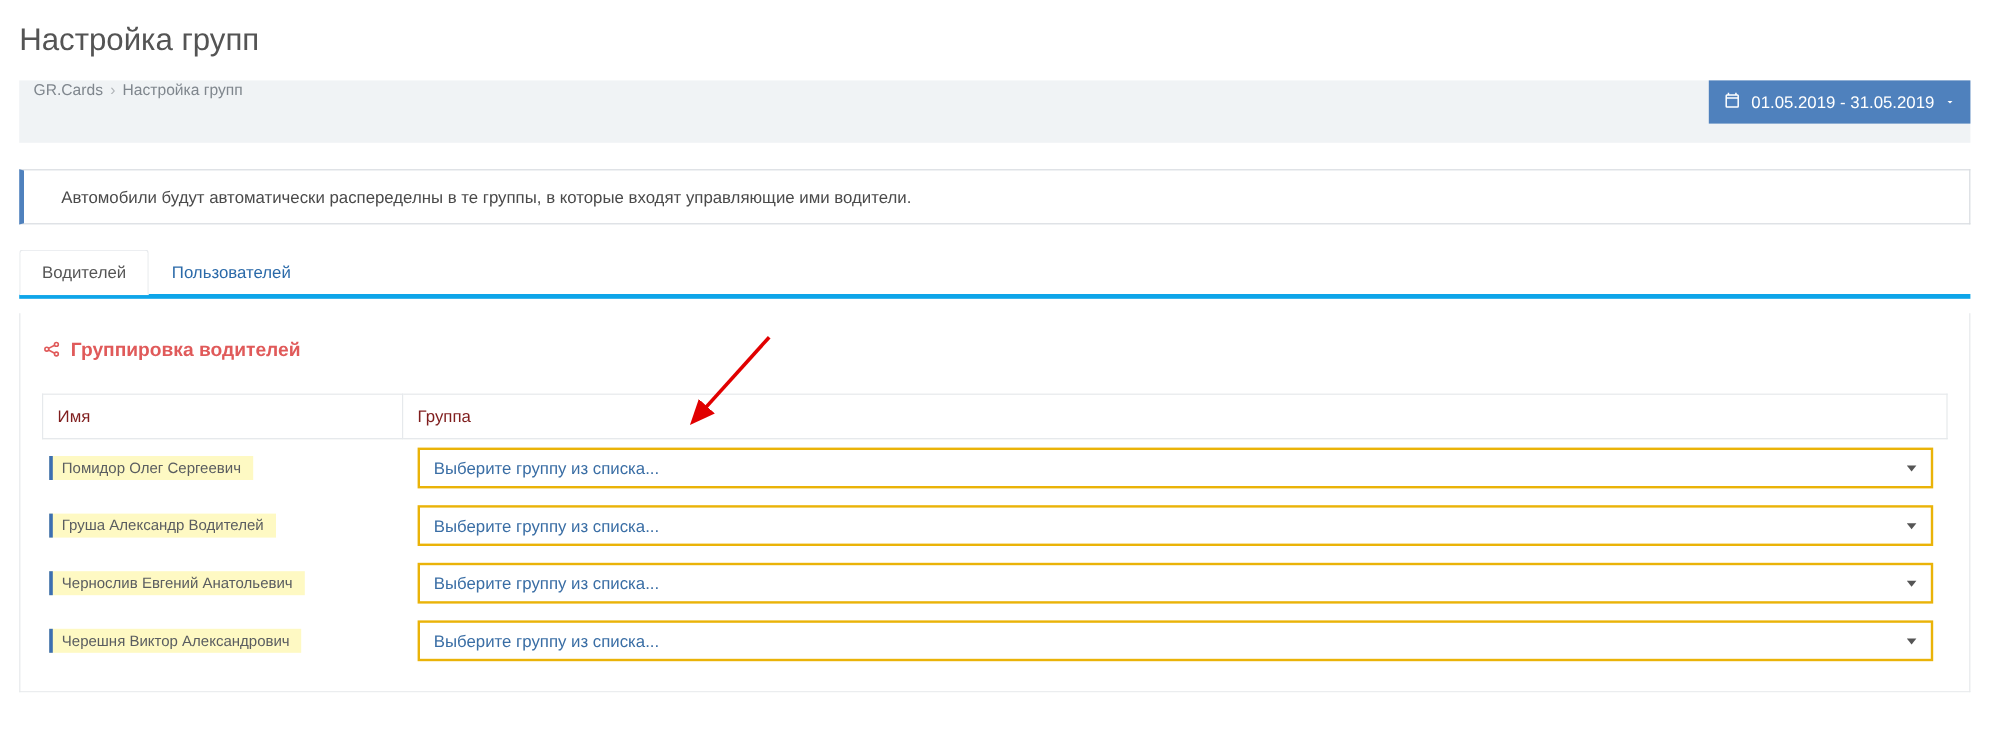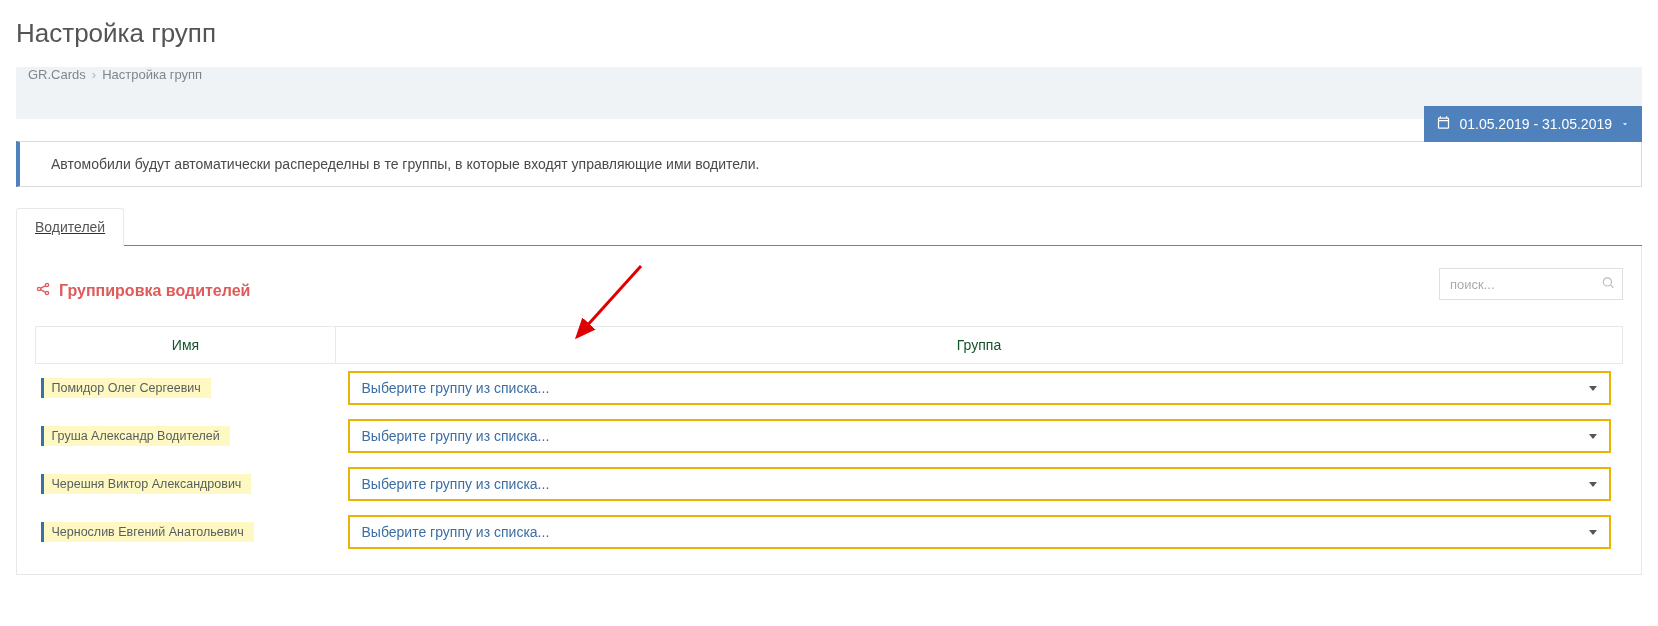--- a/index.html
+++ b/index.html
@@ -38,36 +38,34 @@
     display: flex;
     align-items: center;
     background: #4f81bd;
     color: #fff;
     height: 36px;
     padding: 0 12px;
     gap: 8px;
     font-size: 14px;
     cursor: pointer;
     margin-right: -12px;
-    margin-top: 39px;
   }
   .date-picker svg { fill: #fff; }
   .info-panel {
     border: 1px solid #d7dbe0;
     border-left: 4px solid #4f81bd;
     padding: 14px 31px;
     color: #4a4a4a;
     margin-bottom: 20px;
     font-size: 14px;
   }
   .tabs {
     display: flex;
-    border-bottom: 1px solid #0ea5e9;
-    margin-bottom: 0;
-    text-decoration: underline;
+    border-bottom: 4px solid #0ea5e9;
+    margin-bottom: 12px;
   }
   .tab {
     padding: 10px 18px;
     font-size: 14px;
     color: #2b6aa9;
     cursor: pointer;
     border: 1px solid transparent;
     border-bottom: none;
     background: transparent;
     position: relative;
@@ -120,23 +118,23 @@
     transform: translateY(-50%);
     color: #b7bbc0;
     pointer-events: none;
   }
   table.driver-table {
     width: 100%;
     border-collapse: collapse;
     table-layout: fixed;
   }
   table.driver-table th {
-    text-align: center;
+    text-align: left;
     font-weight: 400;
-    color: #14532d;
+    color: #7f1d1d;
     font-size: 14px;
     padding: 10px 12px;
     border: 1px solid #e6e9ec;
     background: #fff;
   }
   table.driver-table td {
     padding: 7px 12px;
     vertical-align: middle;
   }
   .col-name { width: 300px; }
@@ -200,44 +198,36 @@
       </span>
     </div>
   </div>
 
   <div class="info-panel">
     <span>Автомобили будут автоматически распеределны в те группы, в которые входят управляющие ими водители.</span>
   </div>
 
   <div class="tabs">
     <div class="tab active">Водителей</div>
+    <div class="tab">Пользователей</div>
   </div>
 
   <div class="panel" style="position:relative;">
     <div class="panel-header">
       <span class="panel-title-icon">
         <svg width="16" height="16" viewBox="0 0 24 24" fill="none" stroke-width="2">
           <circle cx="6" cy="12" r="2.4"></circle>
             <circle cx="18" cy="6" r="2.4"></circle>
             <circle cx="18" cy="18" r="2.4"></circle>
           <line x1="8.2" y1="11" x2="15.8" y2="7"></line>
             <line x1="8.2" y1="13" x2="15.8" y2="17"></line>
         </svg>
       </span>
       <span class="panel-title">Группировка водителей</span>
       <div class="panel-header-spacer"></div>
-      <div class="search-wrap">
-        <input type="text" placeholder="поиск..." style="">
-        <span class="search-icon">
-          <svg width="14" height="14" viewBox="0 0 24 24" fill="none" stroke="currentColor" stroke-width="2">
-              <circle cx="11" cy="11" r="7"></circle>
-              <line x1="21" y1="21" x2="16.65" y2="16.65"></line>
-            </svg>
-        </span>
-      </div>
     </div>
 
     <svg class="arrow-annotation" style="left:554px; top:14px;" width="80" height="90">
       <defs>
         <marker id="ah" markerWidth="10" markerHeight="10" refX="2" refY="3" orient="auto">
           <path d="M0,0 L0,6 L7,3 z" fill="#e10000"></path>
         </marker>
       </defs>
       <line x1="70" y1="6" x2="14" y2="68" stroke="#e10000" stroke-width="3" marker-end="url(#ah)"></line>
     </svg>
@@ -266,30 +256,30 @@
         <tr>
           <td><span class="name-chip">Груша Александр Водителей</span></td>
           <td>
             <div class="group-select">
               <span>Выберите группу из списка...</span>
               <span class="caret"></span>
             </div>
           </td>
         </tr>
         <tr>
+          <td><span class="name-chip">Чернослив Евгений Анатольевич</span></td>
+          <td>
+            <div class="group-select">
+              <span>Выберите группу из списка...</span>
+              <span class="caret"></span>
+            </div>
+          </td>
+        </tr>
+        <tr>
           <td><span class="name-chip">Черешня Виктор Александрович</span></td>
-          <td>
-            <div class="group-select">
-              <span>Выберите группу из списка...</span>
-              <span class="caret"></span>
-            </div>
-          </td>
-        </tr>
-        <tr>
-          <td><span class="name-chip">Чернослив Евгений Анатольевич</span></td>
           <td>
             <div class="group-select">
               <span>Выберите группу из списка...</span>
               <span class="caret"></span>
             </div>
           </td>
         </tr>
       </tbody>
     </table>
   </div>

